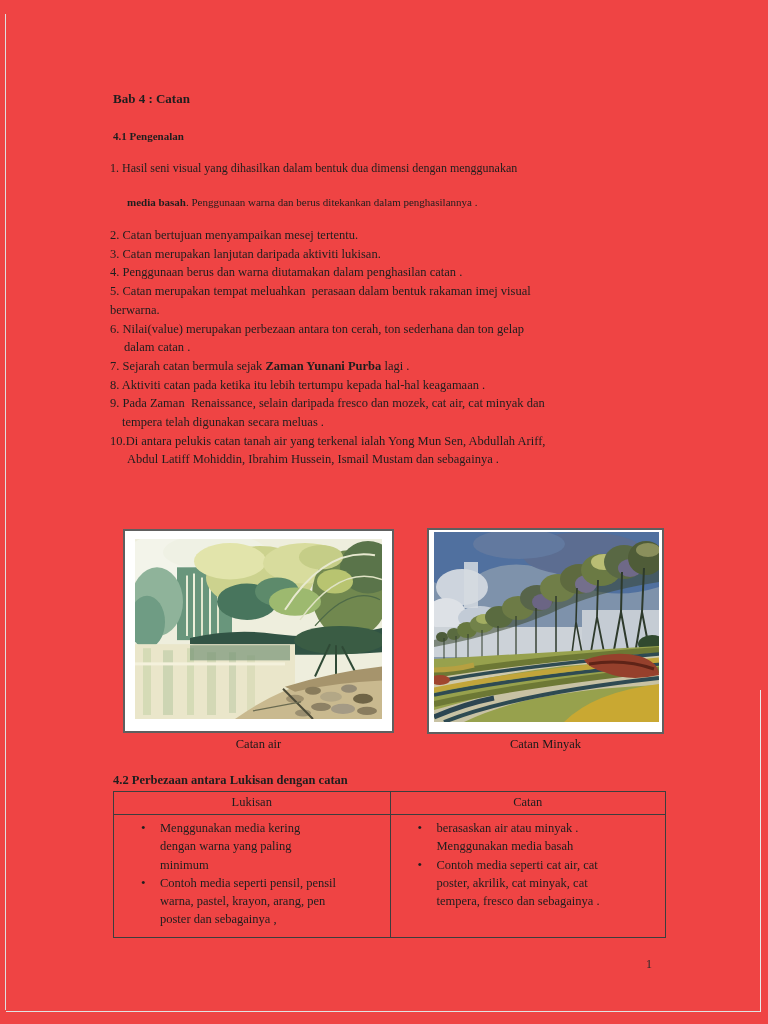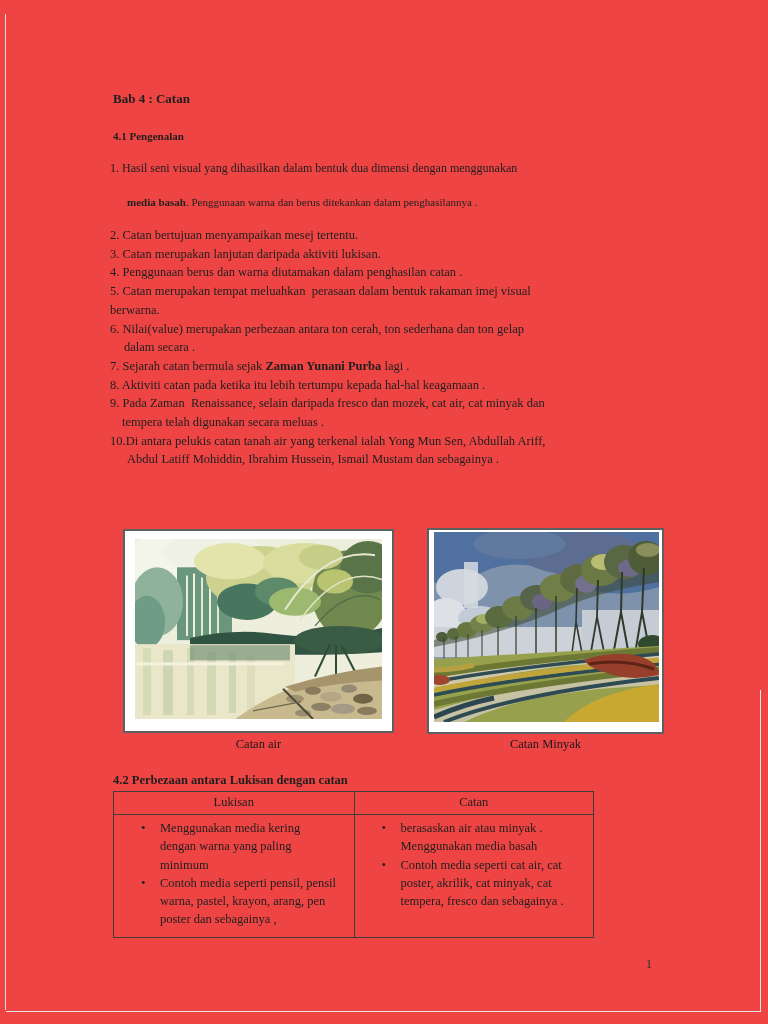--- a/index.html
+++ b/index.html
@@ -32,21 +32,21 @@
   .figure.left{left:123px;top:529px;width:271px;height:204px;padding:8px 10px 12px 10px;}
   .figure.right{left:427px;top:528px;width:237px;height:206px;padding:2px 3px 10px 5px;}
   .figure svg{display:block;width:100%;height:100%;}
 
   .caption{position:absolute;top:737px;font-size:12.5px;text-align:center;color:#1a1a1a;}
   .caption.left{left:123px;width:271px;}
   .caption.right{left:427px;width:237px;}
 
   .sec2-heading{position:absolute;left:113px;top:773px;font-size:12.5px;font-weight:bold;}
 
-  .doc-table{position:absolute;left:113px;top:791px;width:481px;border:1.5px solid #3d3d3d;box-sizing:border-box;font-size:12.5px;}
+  .doc-table{position:absolute;left:113px;top:791px;width:553px;border:1.5px solid #3d3d3d;box-sizing:border-box;font-size:12.5px;}
   .t-row{display:flex;}
   .t-head{border-bottom:1.5px solid #3d3d3d;}
   .t-cell{width:50%;box-sizing:border-box;}
   .t-cell.right{border-left:1.5px solid #3d3d3d;}
   .t-head .t-cell{text-align:center;padding:3px 0 4px 0;}
   .t-body .t-cell{padding:4px 4px 8px 0;min-height:108px;}
   .bullet-item{display:flex;padding-left:27px;line-height:18.3px;}
   .bullet-item .marker{width:19px;flex:0 0 19px;}
   .bullet-item .marker::before{content:"\2022";font-size:13px;}
   .bullet-lines{width:222px;}
@@ -67,21 +67,21 @@
   <div class="item1-l1">1. Hasil seni visual yang dihasilkan dalam bentuk dua dimensi dengan menggunakan</div>
   <div class="item1-l2"><b>media basah</b><span>.  Penggunaan warna dan berus ditekankan dalam penghasilannya .</span></div>
 
   <div class="num-list">
     <div class="ln">2. Catan bertujuan menyampaikan mesej tertentu.</div>
     <div class="ln">3. Catan merupakan lanjutan daripada aktiviti lukisan.</div>
     <div class="ln">4. Penggunaan berus dan warna diutamakan dalam penghasilan catan .</div>
     <div class="ln">5. Catan merupakan tempat meluahkan  perasaan dalam bentuk rakaman imej visual</div>
     <div class="ln">berwarna.</div>
     <div class="ln">6. Nilai(value) merupakan perbezaan antara ton cerah, ton sederhana dan ton gelap</div>
-    <div class="ln ind14">dalam secara .</div>
+    <div class="ln ind14">dalam catan .</div>
     <div class="ln"><span>7. Sejarah catan bermula sejak </span><b>Zaman Yunani Purba</b><span> lagi .</span></div>
     <div class="ln">8. Aktiviti catan pada ketika itu lebih tertumpu kepada hal-hal keagamaan .</div>
     <div class="ln">9. Pada Zaman  Renaissance, selain daripada fresco dan mozek, cat air, cat minyak dan</div>
     <div class="ln ind12">tempera telah digunakan secara meluas .</div>
     <div class="ln">10.Di antara pelukis catan tanah air yang terkenal ialah Yong Mun Sen, Abdullah Ariff,</div>
     <div class="ln ind17">Abdul Latiff Mohiddin, Ibrahim Hussein, Ismail Mustam dan sebagainya .</div>
   </div>
 
   <div class="figure left">
     <svg viewBox="0 0 247 178" preserveAspectRatio="none">

